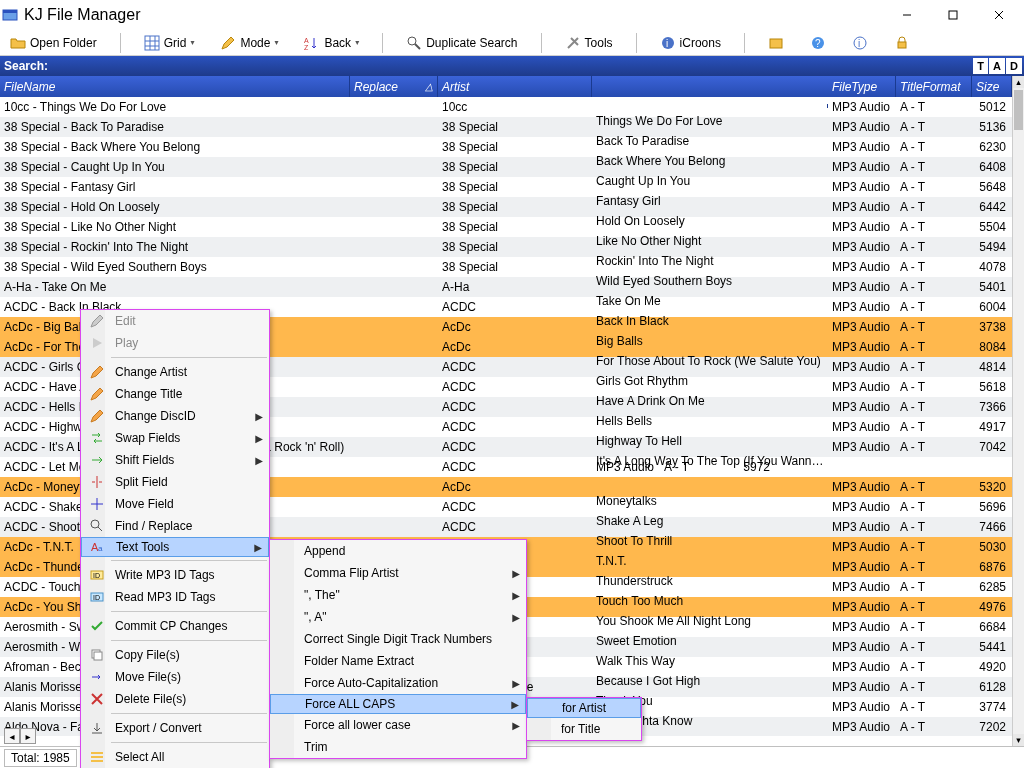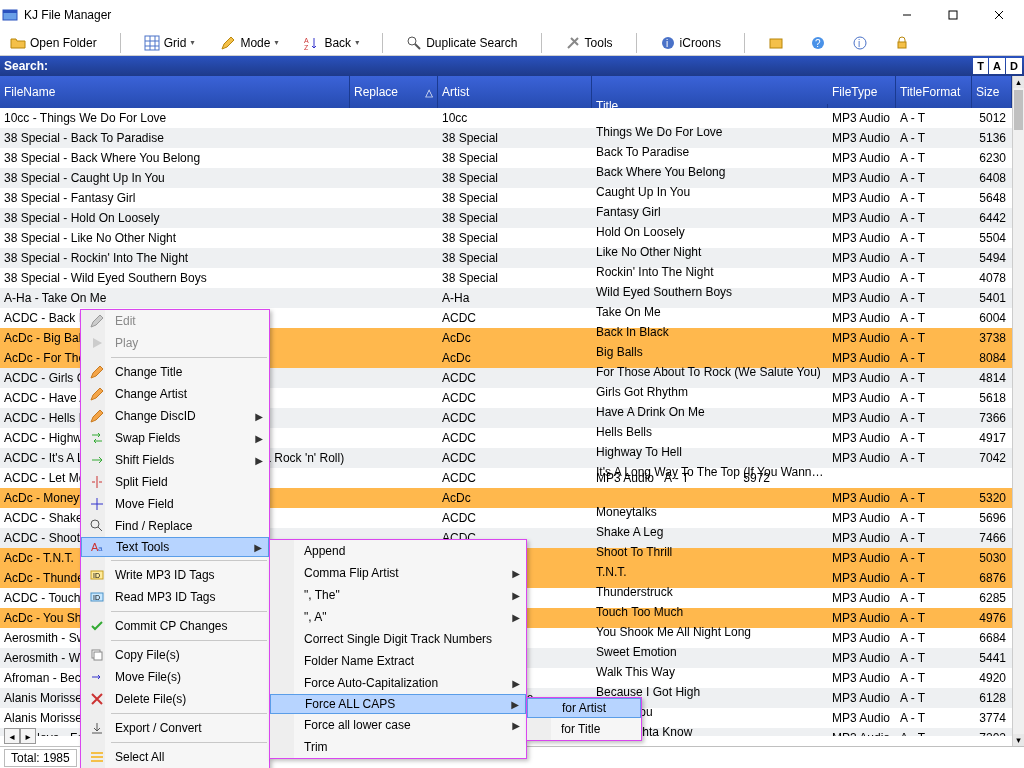--- a/index.html
+++ b/index.html
@@ -1,30 +1,30 @@
 <!DOCTYPE html>
 <html><head>
 <meta charset="utf-8">
 <style>
 * { margin: 0; padding: 0; box-sizing: border-box; }
 body { font-family: "Segoe UI", Tahoma, sans-serif; font-size: 12px; width: 1024px; height: 768px; overflow: hidden; background: #fff; position: relative; }
 .titlebar { height: 30px; display: flex; align-items: center; padding: 0 2px; }
 .titlebar .appicon { width: 16px; height: 16px; margin-right: 6px; display: inline-flex; }
-.titlebar .title { flex: 1; font-size: 12px; }
+.titlebar .title { flex: 1; font-size: 16px; }
 .winbtn { width: 46px; height: 30px; display: flex; align-items: center; justify-content: center; }
 .toolbar { height: 26px; display: flex; align-items: center; border-bottom: 1px solid #d0d0d0; padding-left: 4px; gap: 14px;}
 .tb-btn { display: flex; align-items: center; gap: 4px; padding: 2px 6px; height: 22px; }
 .tb-sep { width: 1px; background: #c0c0c0; height: 20px; margin: 0 3px;}
 .tb-arrow { font-size: 8px; color: #555; }
 .icon { width: 16px; height: 16px; display: inline-flex; align-items: center; justify-content: center; }
 .searchbar { height: 20px; background: linear-gradient(#2a52be, #1e3a8a); color: #fff; display: flex; align-items: center; padding-left: 4px; justify-content: space-between;}
 .searchbar-right { display:flex; gap:1px; padding-right:2px;}
 .search-chip { background:#fff; color:#000; padding:0 4px; height:16px; display:flex; align-items:center; font-weight:bold; font-size:11px;}
 .table-wrap { position: relative; height: 660px; overflow: hidden;}
-.header-row { display: flex; height: 32px; background: linear-gradient(#3b63d8, #264bb0); color: #fff; font-size: 12px; }
+.header-row { display: flex; height: 21px; background: linear-gradient(#3b63d8, #264bb0); color: #fff; font-size: 12px; font-style: italic; }
 .header-cell { padding: 2px 4px; border-right: 1px solid #1a3a90; display:flex; align-items:center; }
 .col-filename { width: 350px; }
 .col-discid { width: 88px; }
 .col-artist { width: 154px; }
 .col-title { width: 236px; margin-top: 28px; }
 .col-filetype { width: 68px; }
 .col-titleformat { width: 76px; }
 .col-size { width: 40px; text-align: right; }
 .sort-arrow { margin-left:auto; font-size:10px;}
 .rows { }
@@ -551,29 +551,29 @@
         </span>
         <span>Play</span>
       </div>
       <div class="sep"></div>
       <div class="item">
         <span class="ic">
           <svg viewBox="0 0 16 16" width="16" height="16">
             <path d="M2 14l2-5 7-7 3 3-7 7z" fill="#f4a549" stroke="#c87a20"></path>
           </svg>
         </span>
+        <span>Change Artist</span>
+      </div>
+      <div class="item">
+        <span class="ic">
+          <svg viewBox="0 0 16 16" width="16" height="16">
+            <path d="M2 14l2-5 7-7 3 3-7 7z" fill="#f4a549" stroke="#c87a20"></path>
+          </svg>
+        </span>
         <span>Change Title</span>
-      </div>
-      <div class="item">
-        <span class="ic">
-          <svg viewBox="0 0 16 16" width="16" height="16">
-            <path d="M2 14l2-5 7-7 3 3-7 7z" fill="#f4a549" stroke="#c87a20"></path>
-          </svg>
-        </span>
-        <span>Change Artist</span>
       </div>
       <div class="item">
         <span class="ic">
           <svg viewBox="0 0 16 16" width="16" height="16">
             <path d="M2 14l2-5 7-7 3 3-7 7z" fill="#f4a549" stroke="#c87a20"></path>
           </svg>
         </span>
         <span>Change DiscID</span>
         <span class="arrow">▶</span>
       </div>

